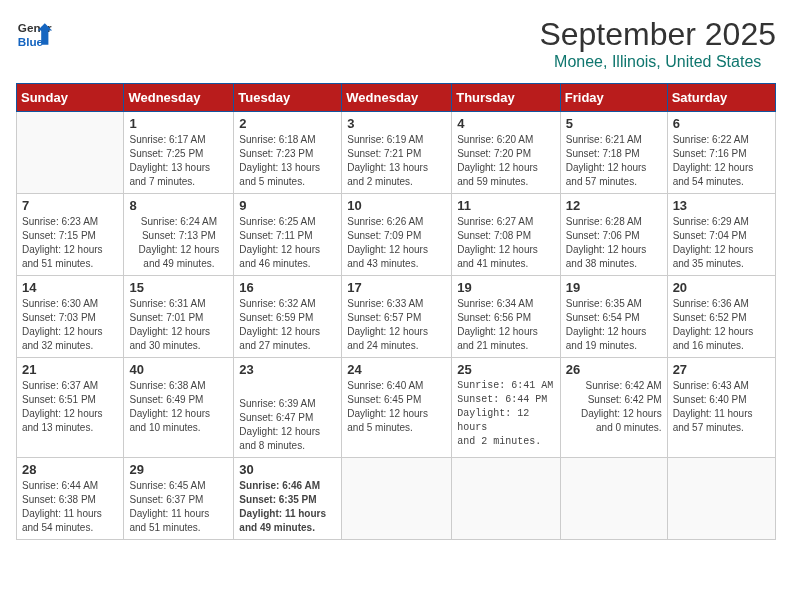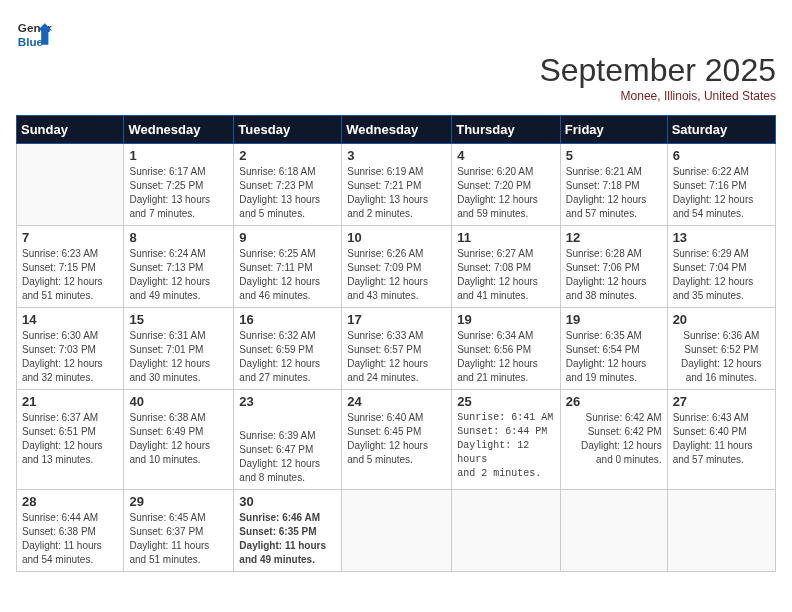--- a/index.html
+++ b/index.html
@@ -19,39 +19,38 @@
     .logo {
       display: flex;
       align-items: center;
       gap: 4px;
     }
     .logo-icon {
       width: 36px;
       height: 36px;
     }
     .title-area {
-      text-align: right;
-      margin-top: 36px;
+      text-align: center;
     }
     .month-title {
       font-size: 32px;
       color: #333;
       font-weight: normal;
     }
     .location-title {
-      font-size: 12px;
-      color: #7f1d1d;
+      font-size: 16px;
+      color: #0f766e;
     }
     .calendar {
       width: 100%;
       border-collapse: collapse;
       border: 1px solid #ccc;
     }
     .calendar th {
-      background: #0f172a;
+      background: #b91c1c;
       color: #fff;
       font-size: 13px;
       padding: 6px 4px;
       text-align: left;
       border: 1px solid #1255a0;
     }
     .calendar td {
       vertical-align: top;
       border: 1px solid #ccc;
       padding: 4px 5px;
@@ -153,21 +152,21 @@
       <tr>
         <td>
           <span class="day-num">7</span>
           <div class="day-info" style="white-space: pre-line;">Sunrise: 6:23 AM
 Sunset: 7:15 PM
 Daylight: 12 hours
 and 51 minutes.</div>
         </td>
         <td>
           <span class="day-num">8</span>
-          <div class="day-info" style="white-space: pre-line;">Sunrise: 6:24 AM
+          <div class="day-info" style="white-space: pre-line; text-align: center;">Sunrise: 6:24 AM
 Sunset: 7:13 PM
 Daylight: 12 hours
 and 49 minutes.</div>
         </td>
         <td>
           <span class="day-num">9</span>
           <div class="day-info" style="white-space: pre-line;">Sunrise: 6:25 AM
 Sunset: 7:11 PM
 Daylight: 12 hours
 and 46 minutes.</div>
@@ -239,21 +238,21 @@
         </td>
         <td>
           <span class="day-num">19</span>
           <div class="day-info" style="white-space: pre-line;">Sunrise: 6:35 AM
 Sunset: 6:54 PM
 Daylight: 12 hours
 and 19 minutes.</div>
         </td>
         <td>
           <span class="day-num">20</span>
-          <div class="day-info" style="white-space: pre-line; text-align: center;">Sunrise: 6:36 AM
+          <div class="day-info" style="white-space: pre-line;">Sunrise: 6:36 AM
 Sunset: 6:52 PM
 Daylight: 12 hours
 and 16 minutes.</div>
         </td>
       </tr>
       <tr>
         <td>
           <span class="day-num">21</span>
           <div class="day-info" style="white-space: pre-line;">Sunrise: 6:37 AM
 Sunset: 6:51 PM

